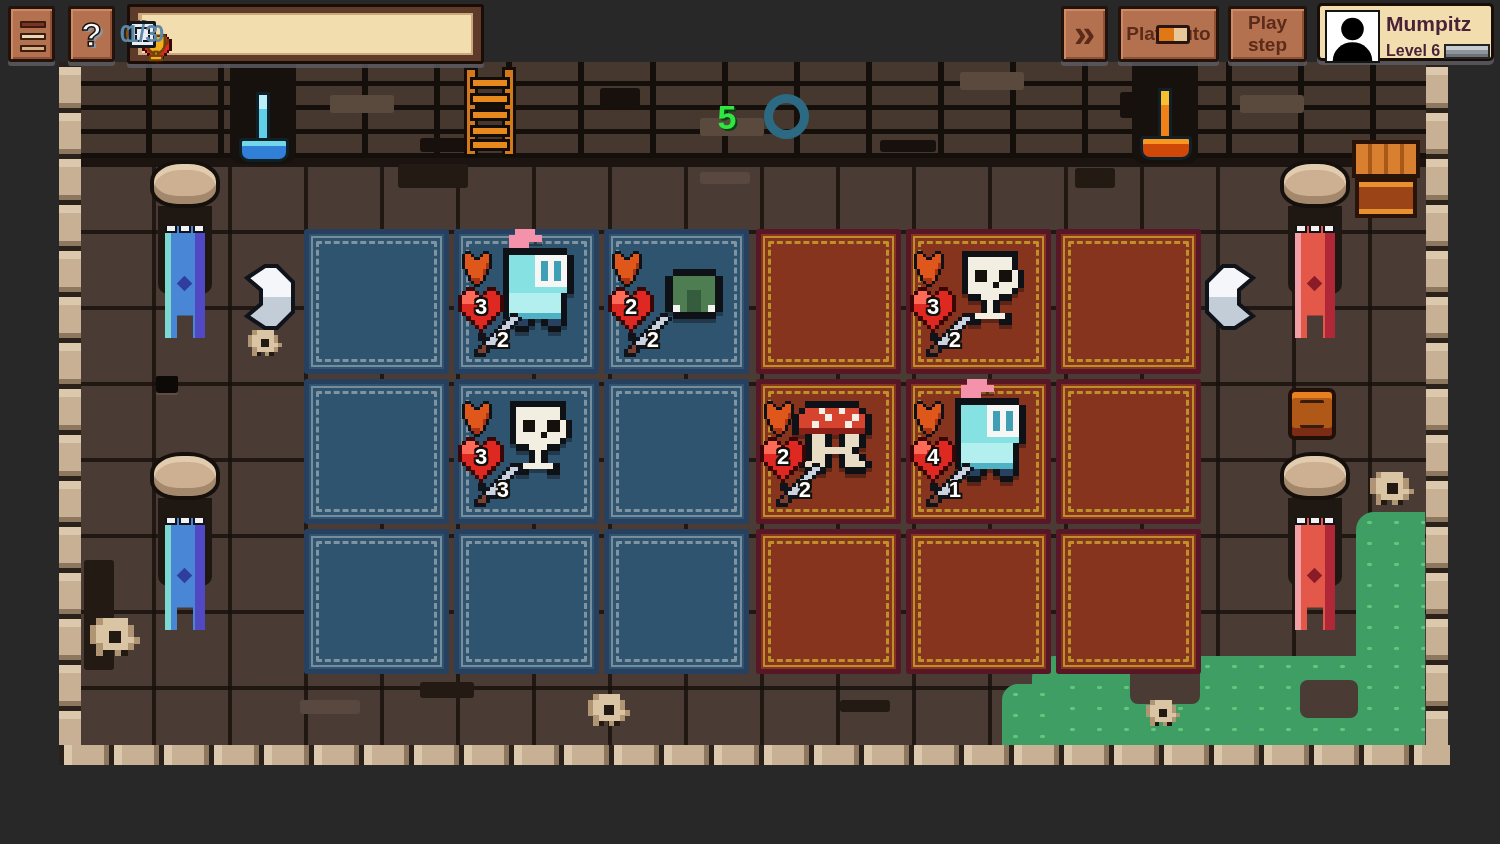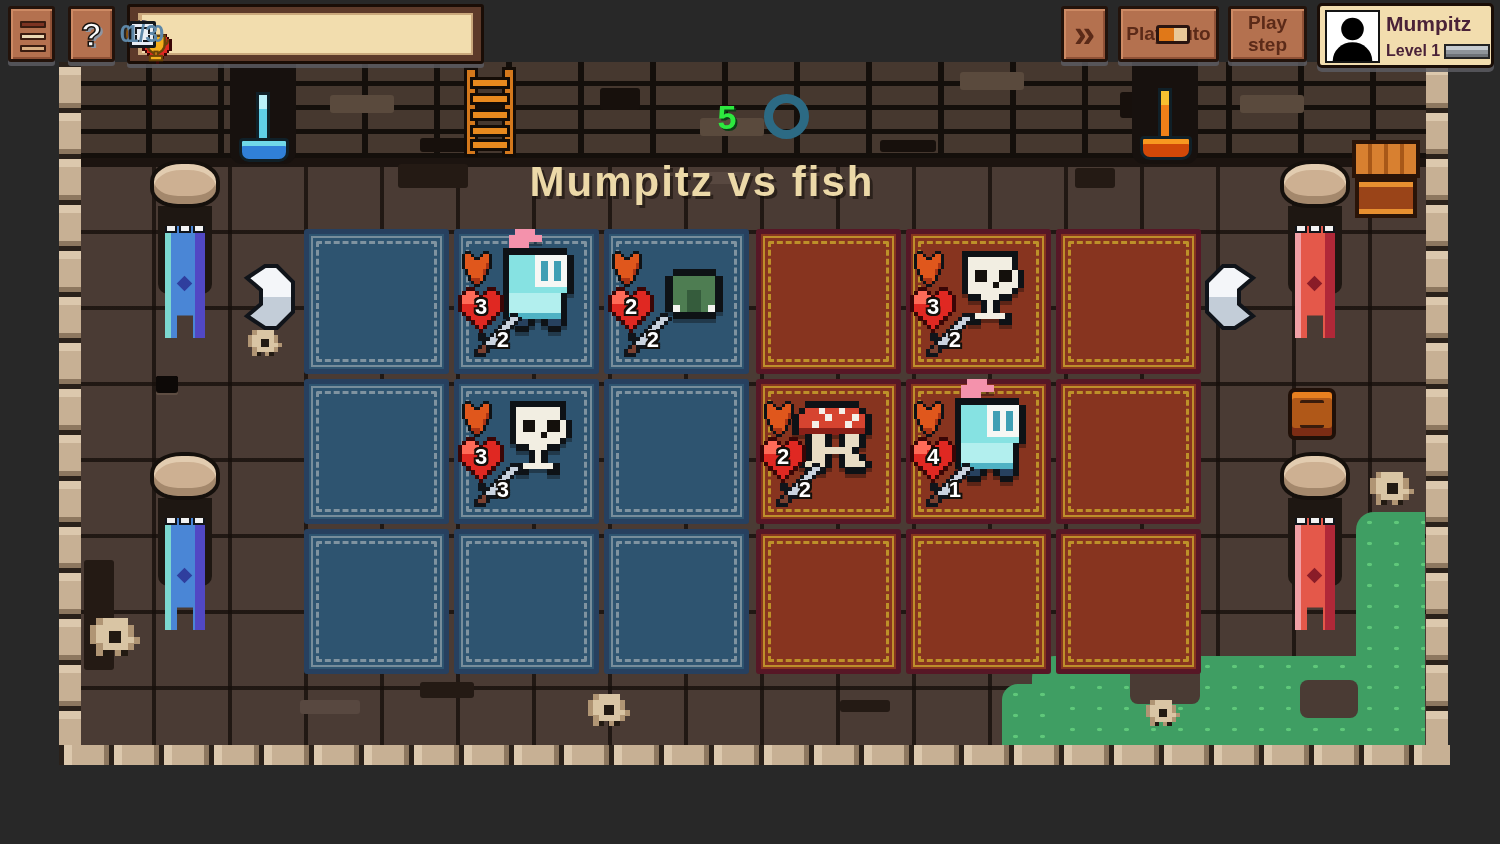--- a/index.html
+++ b/index.html
@@ -59,21 +59,21 @@
   .stat{position:relative;flex:1;display:flex;align-items:center;justify-content:center;gap:5px;height:100%;}
   .stat + .stat{border-left:2px solid #cfa87a;}
   .stat .sval{position:static;color:#5e88a8;font-weight:bold;font-size:23px;}
   .sic{position:static;display:inline-flex;}
   .coin{position:static;width:28px;height:28px;border-radius:50%;background:#f6b82a;border:3px solid #8a5410;
         box-shadow:inset 3px 3px 0 #fbd469, inset -3px -3px 0 #d88d18;}
   .token{position:static;width:28px;height:28px;border-radius:50%;background:#b6accb;border:3px solid #4e4862;
         box-shadow:inset 3px 3px 0 #d4cde2, inset -3px -3px 0 #8d84a6;}
   .dice{position:static;width:27px;height:27px;background:#e9eef5;border:3px solid #14181c;border-radius:2px;position:relative;}
   .dice b{position:absolute;width:7px;height:7px;border-color:#14181c;border-style:solid;}
-  .profile{left:1317px;top:3px;width:177px;height:65px;background:#f2ddae;border:3px solid #1a0d06;
+  .profile{left:1317px;top:3px;width:177px;height:58px;background:#f2ddae;border:3px solid #1a0d06;
            border-radius:5px;z-index:20;box-shadow:0 4px 0 rgba(90,90,96,.85);}
   .avatar{left:5px;top:4px;width:55px;height:53px;background:#fff;border:2px solid #141414;}
   .pname{left:66px;top:6px;font-weight:bold;font-size:21px;color:#4a2238;}
   .plevel{left:66px;top:36px;font-size:16px;font-weight:bold;color:#4a2238;}
   .pbar{left:124px;top:38px;width:46px;height:15px;border:2px solid #242424;background:#8e949a;
         box-shadow:inset 0 4px 0 #c6cbd0, inset 0 -3px 0 #6d7278;}
   .toggle{position:static;width:34px;height:19px;border:3px solid #2a1510;border-radius:3px;margin-left:8px;
         background:linear-gradient(to right,#e07818 0 55%,#e8c898 55% 100%);}
 
   
@@ -162,21 +162,20 @@
       <div class="rail" style="left:38px;"></div>
     <div class="rung" style="top:10px;"></div>
       <div class="rung" style="top:26px;"></div>
     <div class="rung" style="top:42px;"></div>
       <div class="rung" style="top:58px;"></div>
     <div class="rung" style="top:72px;"></div>
   </div>
 
   <div class="ring"></div>
   <div class="round5">5</div>
-  <div class="title">Mumpitz vs fish</div>
 
   <div class="crate">
       <div class="top"></div>
       <div class="bot"></div>
     </div>
   <div class="barrel">
       <i style="border-left:none;border-right:none;"></i>
     </div>
 
   <div class="arch" style="left:158px;top:206px;"></div>
@@ -604,21 +603,21 @@
   </div>
 
   <div class="profile">
     <div class="avatar">
       <svg viewBox="0 0 27 26" width="51" height="49">
         <circle cx="13.5" cy="9" r="6" fill="#000"></circle>
         <path d="M3,26 a10.5,10 0 0 1 21,0 z" fill="#000"></path>
       </svg>
     </div>
     <div class="pname">Mumpitz</div>
-    <div class="plevel">Level 1</div>
+    <div class="plevel">Level 6</div>
     <div class="pbar"></div>
   </div>
 <div class="unit" style="left: 454px; top: 229px;">
       <div class="sprite" style="left:42px;top:0px;">
         <svg viewBox="0 0 13 16" width="84" height="103" style="shape-rendering:crispEdges">
           <rect x="3" y="0" width="1.05" height="1.05" fill="#f492ac"></rect>
           <rect x="4" y="0" width="1.05" height="1.05" fill="#f492ac"></rect>
           <rect x="5" y="0" width="1.05" height="1.05" fill="#f492ac"></rect>
           <rect x="2" y="1" width="1.05" height="1.05" fill="#f492ac"></rect>
           <rect x="3" y="1" width="1.05" height="1.05" fill="#f492ac"></rect>

